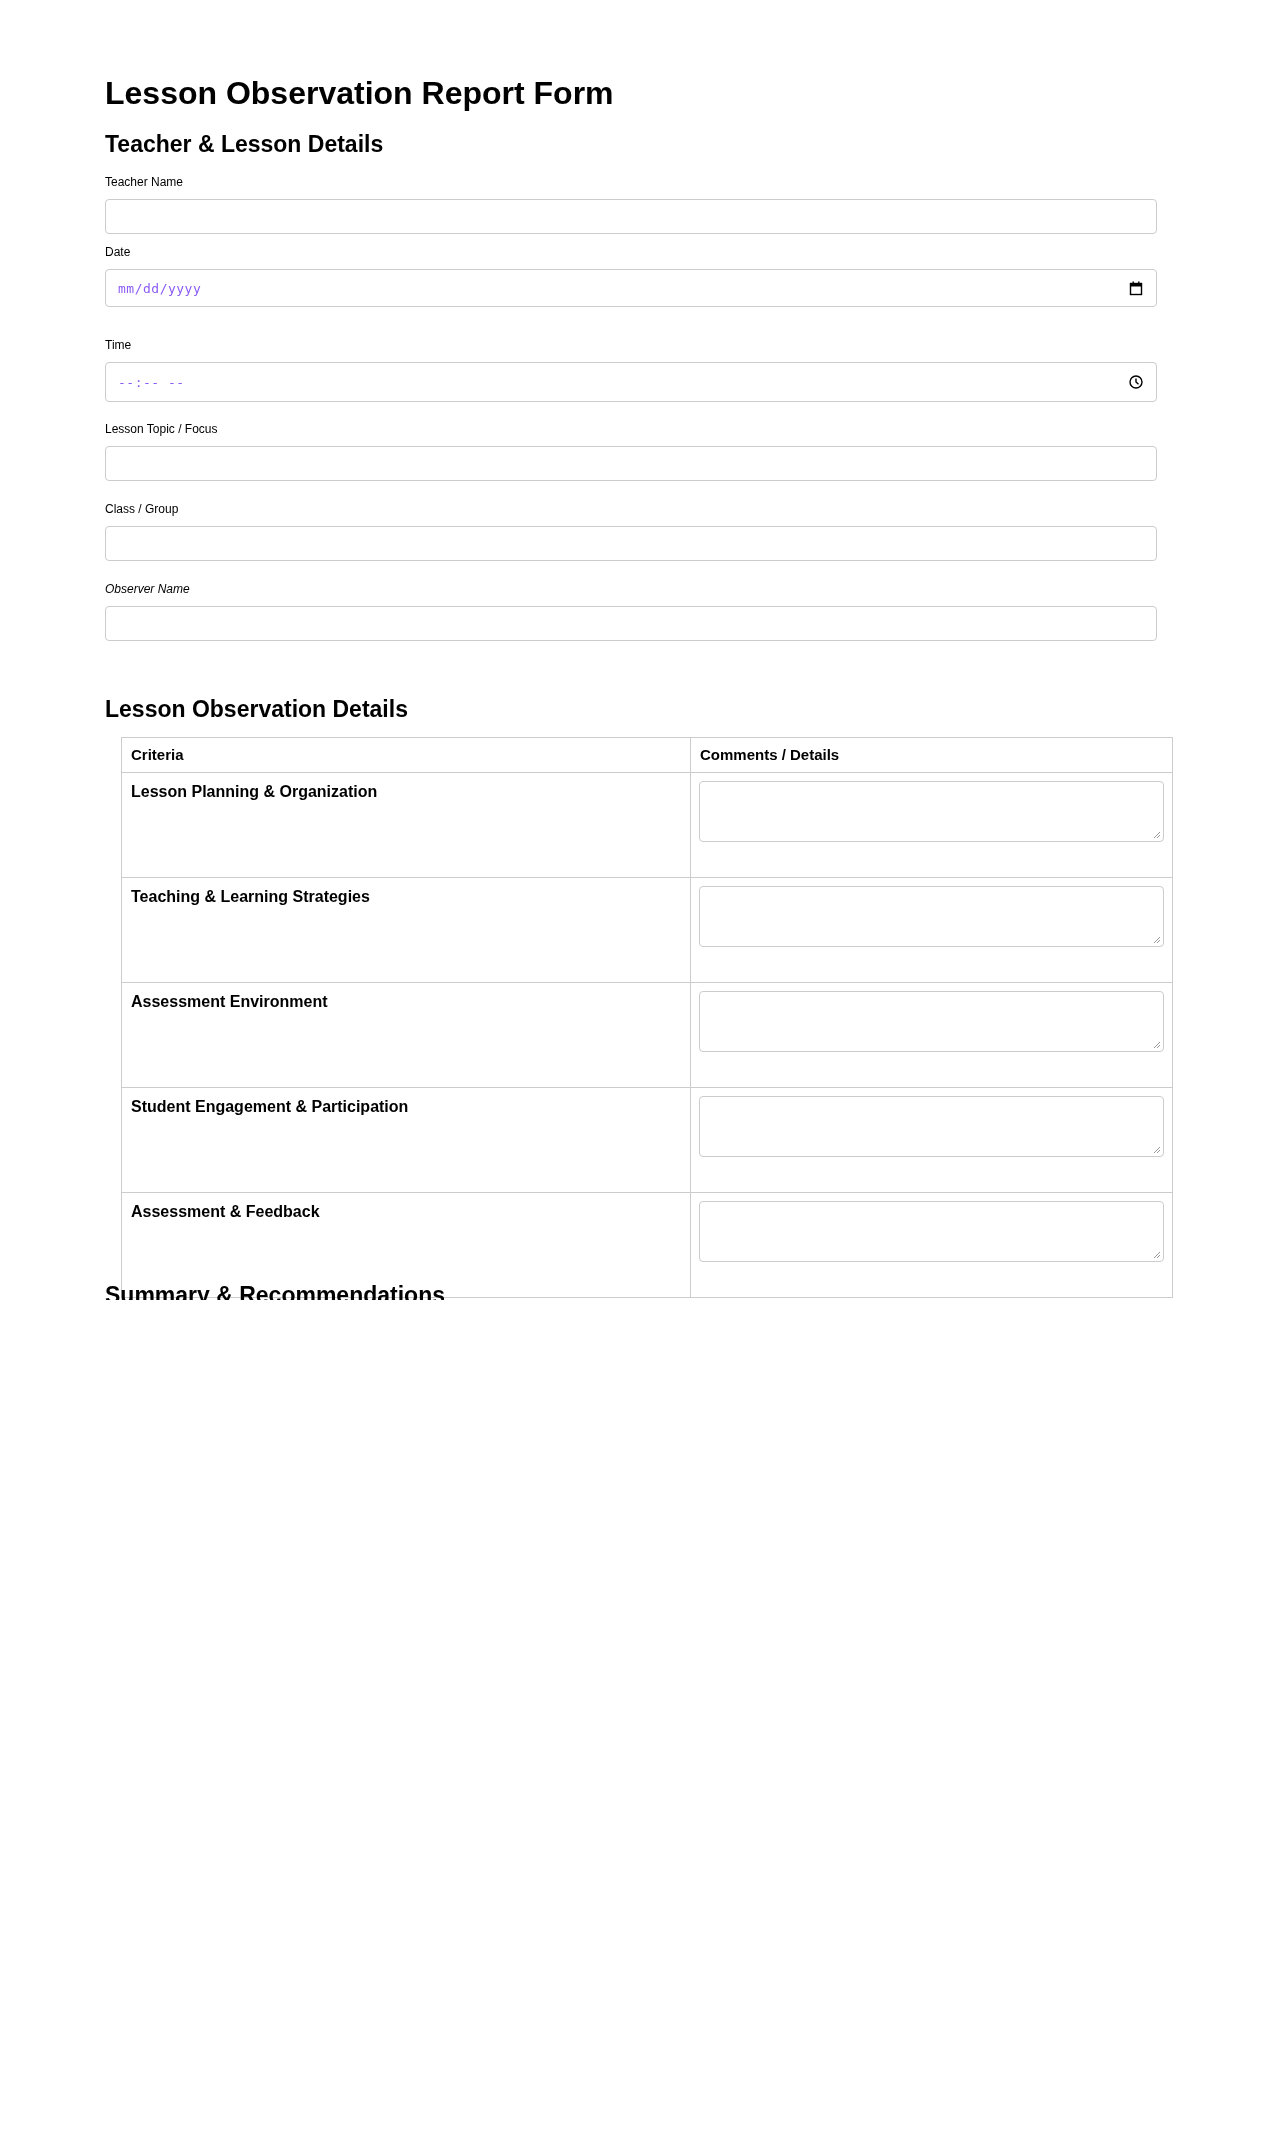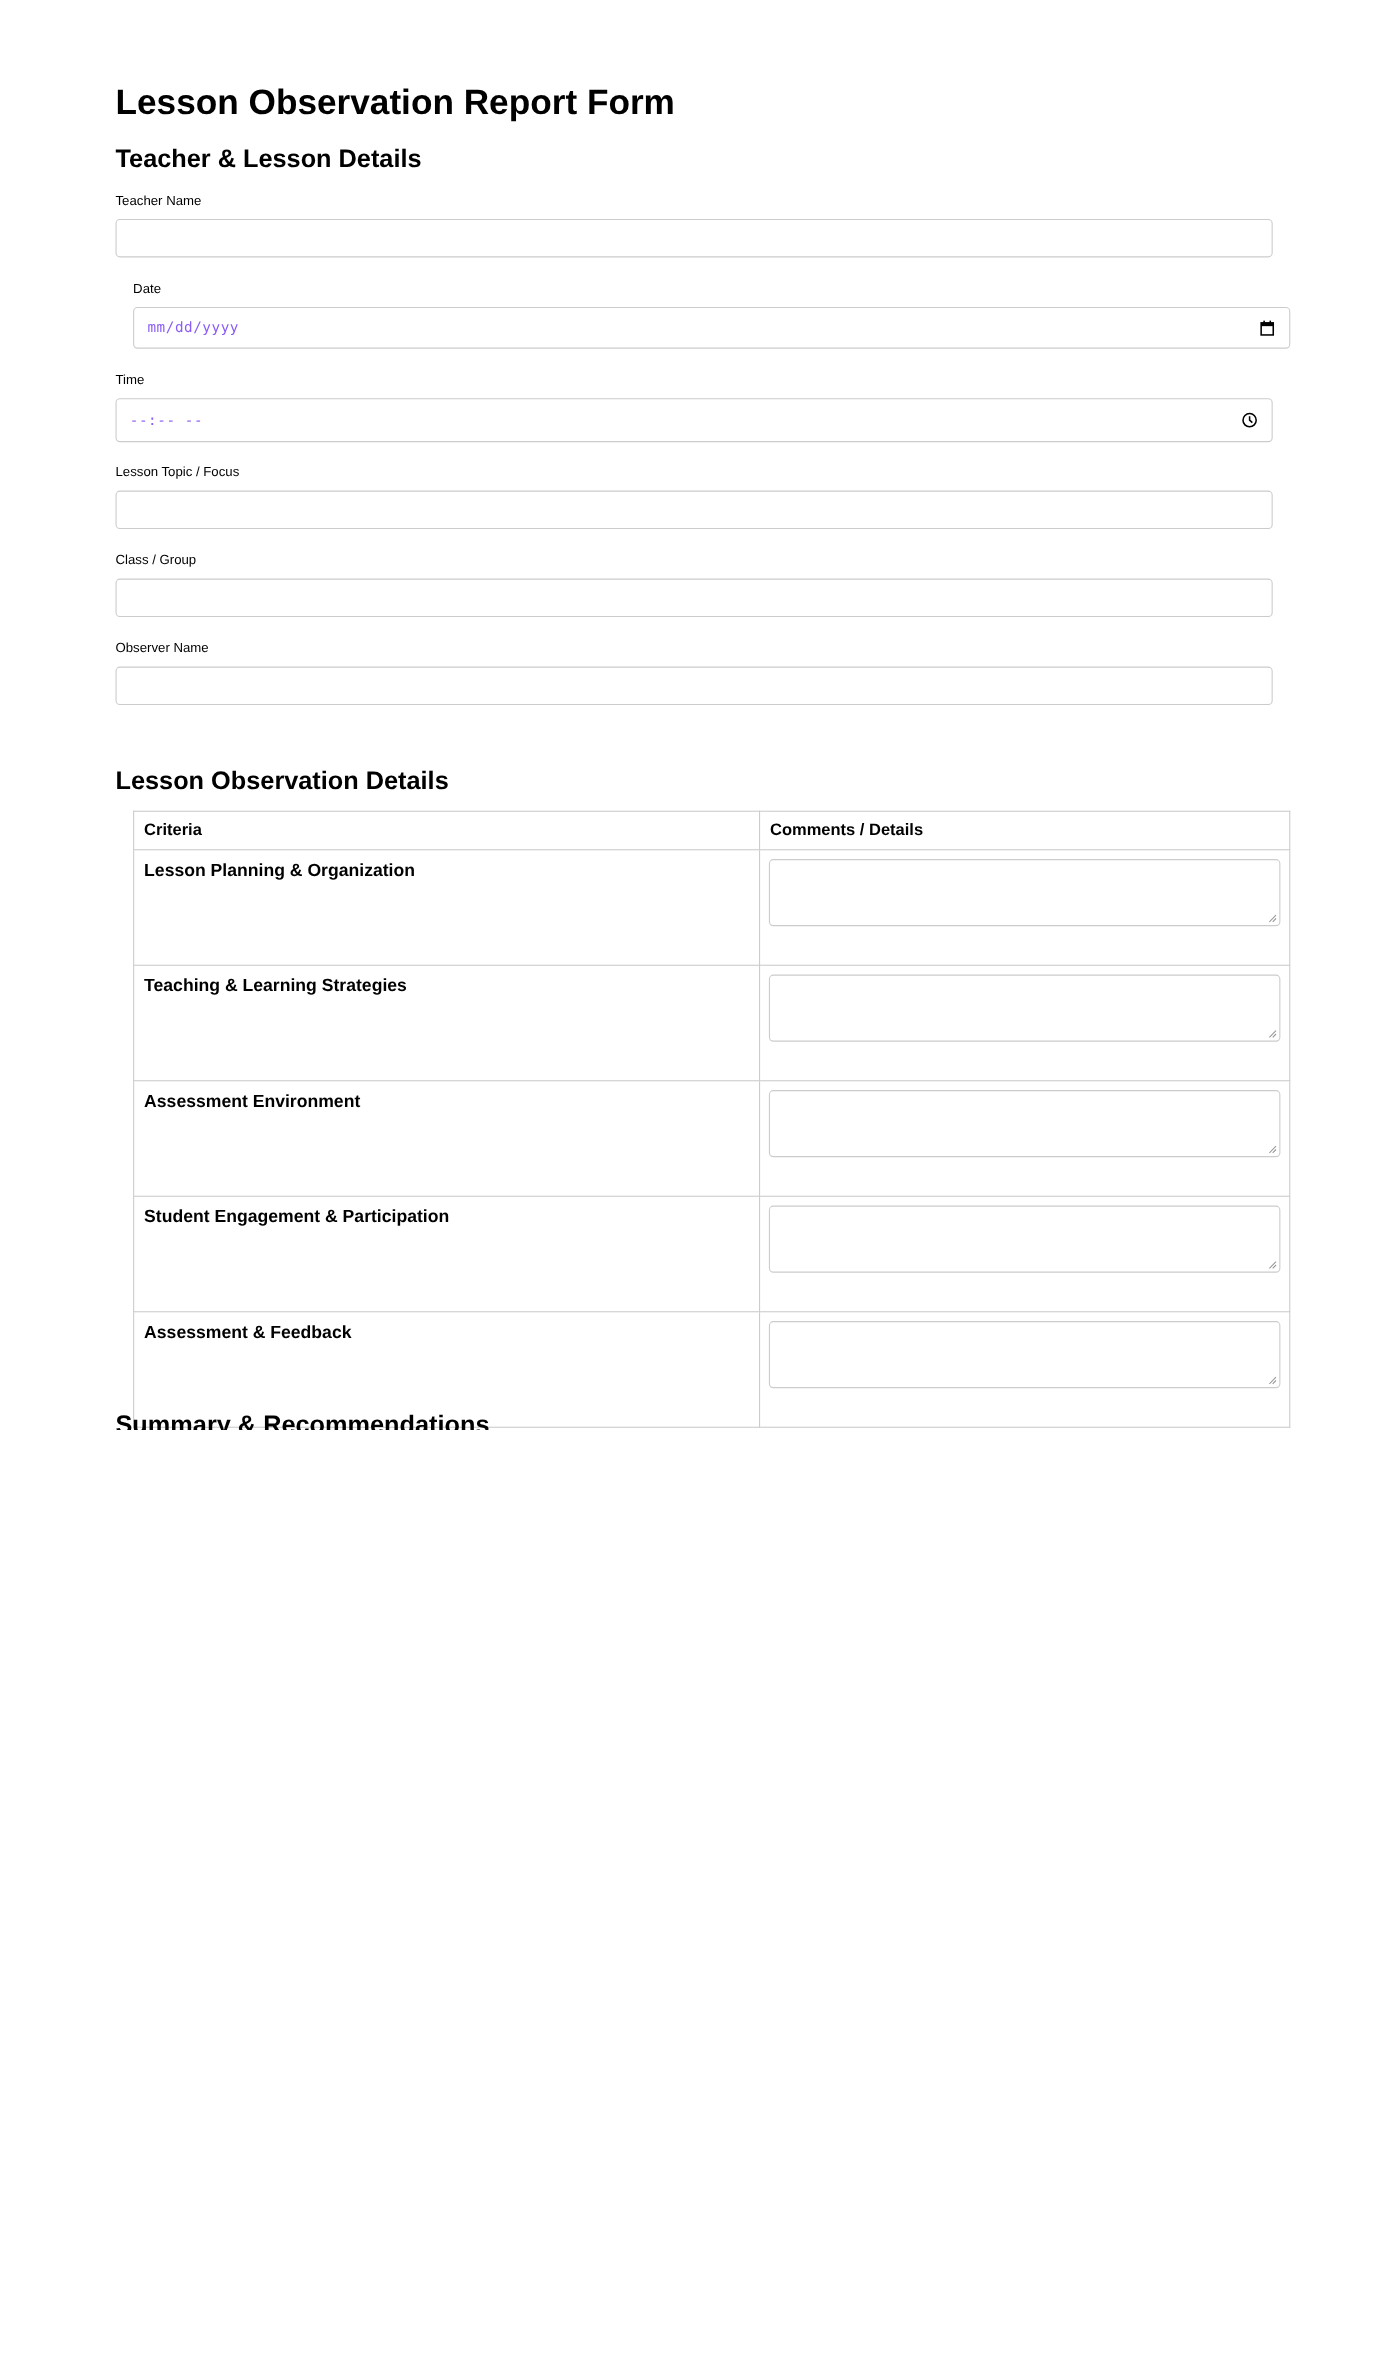--- a/index.html
+++ b/index.html
@@ -36,21 +36,21 @@
 
     <h1 class="title">Lesson Observation Report Form</h1>
 
     <h2 class="section" style="top:130px;">Teacher &amp; Lesson Details</h2>
 
     <div class="field" style="top:173px;">
       <label>Teacher Name</label>
       <div class="input text"></div>
     </div>
 
-    <div class="field" style="top:253px;margin-left:16px;">
+    <div class="field" style="top:243px;">
       <label>Date</label>
       <div class="input date">
         <span class="ph">mm/dd/yyyy</span>
         <span class="icon">
           <svg width="16" height="16" viewBox="0 0 16 16">
             <rect x="2.5" y="3.5" width="11" height="11" fill="none" stroke="#000" stroke-width="1.4"></rect>
             <rect x="2.5" y="3.5" width="11" height="3" fill="#000"></rect>
             <rect x="4.5" y="1.5" width="1.4" height="3" fill="#000"></rect>
             <rect x="10.1" y="1.5" width="1.4" height="3" fill="#000"></rect>
           </svg>
@@ -74,21 +74,21 @@
     <div class="field" style="top:420px;">
       <label>Lesson Topic / Focus</label>
       <div class="input text"></div>
     </div>
 
     <div class="field" style="top:500px;">
       <label>Class / Group</label>
       <div class="input text"></div>
     </div>
 
-    <div class="field" style="top:580px;">
+    <div class="field" style="top:580px;font-style:italic;">
       <label>Observer Name</label>
       <div class="input text"></div>
     </div>
 
     <h2 class="section" style="top:695px;">Lesson Observation Details</h2>
 
     <table class="criteria">
       <colgroup>
         <col class="col1">
         <col>

